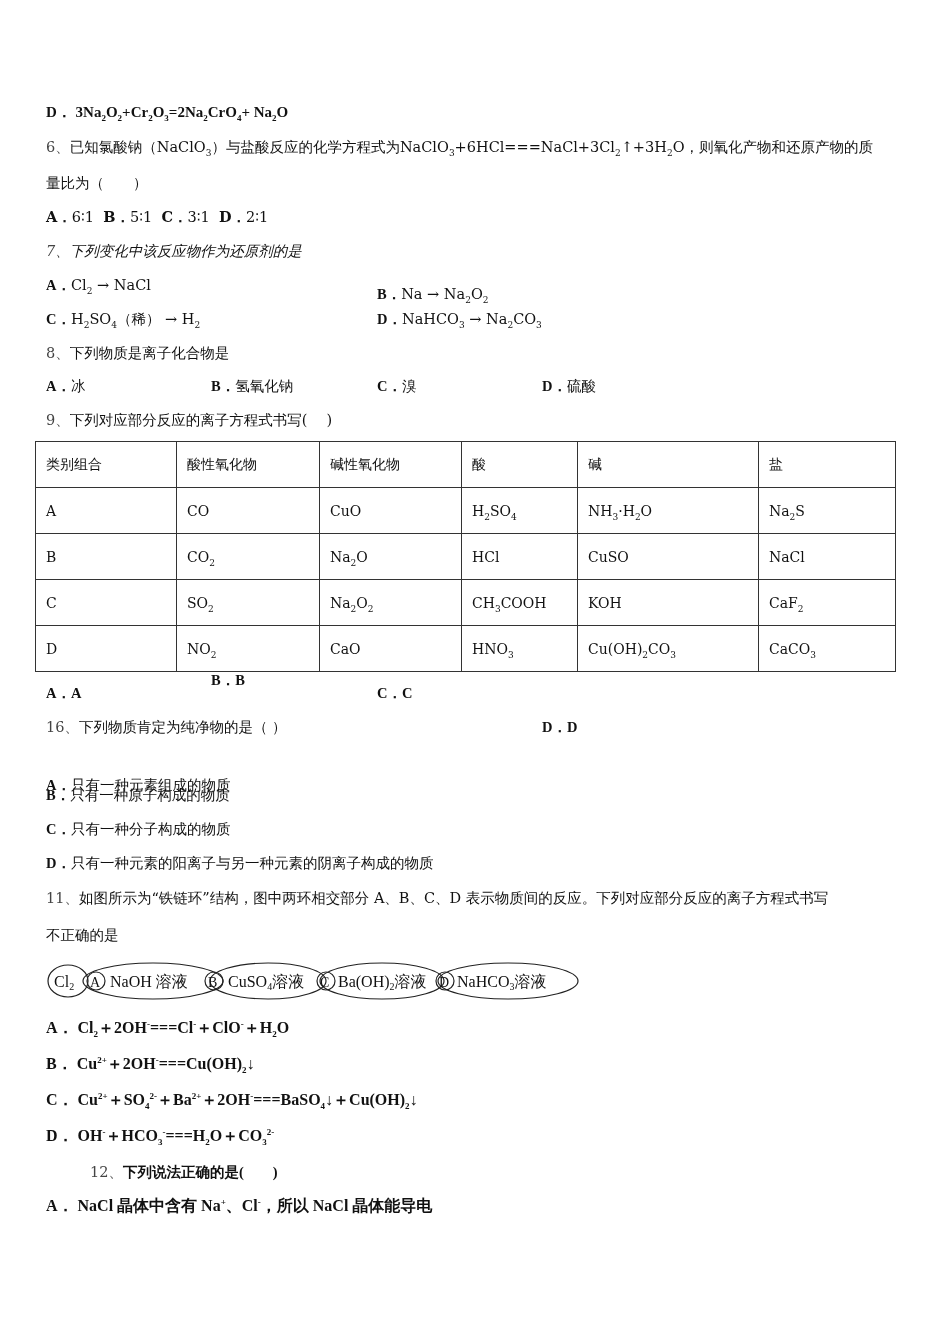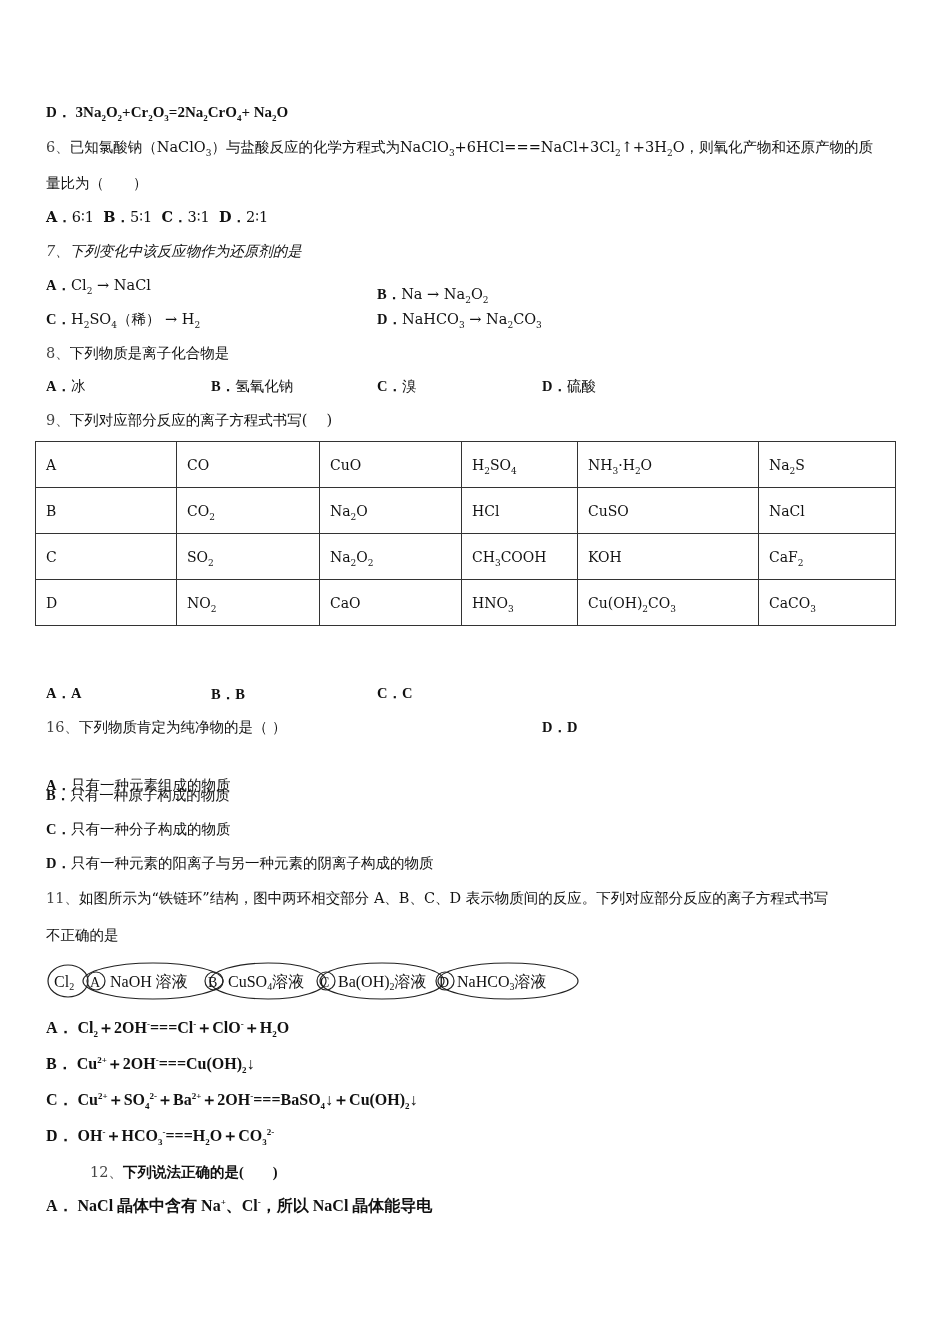--- a/index.html
+++ b/index.html
@@ -76,20 +76,28 @@
 <table class="cls">
   <colgroup>
     <col style="width:141px">
       <col style="width:143px">
       <col style="width:142px">
     <col style="width:116px">
       <col style="width:181px">
       <col style="width:137px">
   </colgroup>
   <tbody>
+      <tr>
+    <td>类别组合</td>
+    <td>酸性氧化物</td>
+    <td>碱性氧化物</td>
+    <td>酸</td>
+    <td>碱</td>
+    <td>盐</td>
+  </tr>
   <tr>
     <td>A</td>
     <td>CO</td>
     <td>CuO</td>
     <td>H<sub>2</sub>SO<sub>4</sub></td>
     <td>NH<sub>3</sub>·H<sub>2</sub>O</td>
     <td>Na<sub>2</sub>S</td>
   </tr>
   <tr>
     <td>B</td>
@@ -113,21 +121,21 @@
     <td>CaO</td>
     <td>HNO<sub>3</sub></td>
     <td>Cu(OH)<sub>2</sub>CO<sub>3</sub></td>
     <td>CaCO<sub>3</sub></td>
   </tr>
 </tbody>
   </table>
 <div class="opt bold" style="left:46px; top:683px;">
   <span>A．</span><span>A</span>
 </div>
-<div class="opt bold" style="left:211px; top:684px;">
+<div class="opt bold" style="left:211px; top:670px;">
   <span>B．</span><span>B</span>
 </div>
 <div class="opt bold" style="left:377px; top:683px;">
   <span>C．</span><span>C</span>
 </div>
 <div class="opt bold" style="left:542px; top:717px;">
   <span>D．</span><span>D</span>
 </div>
 
 <div class="line q" style="top:717px;">

